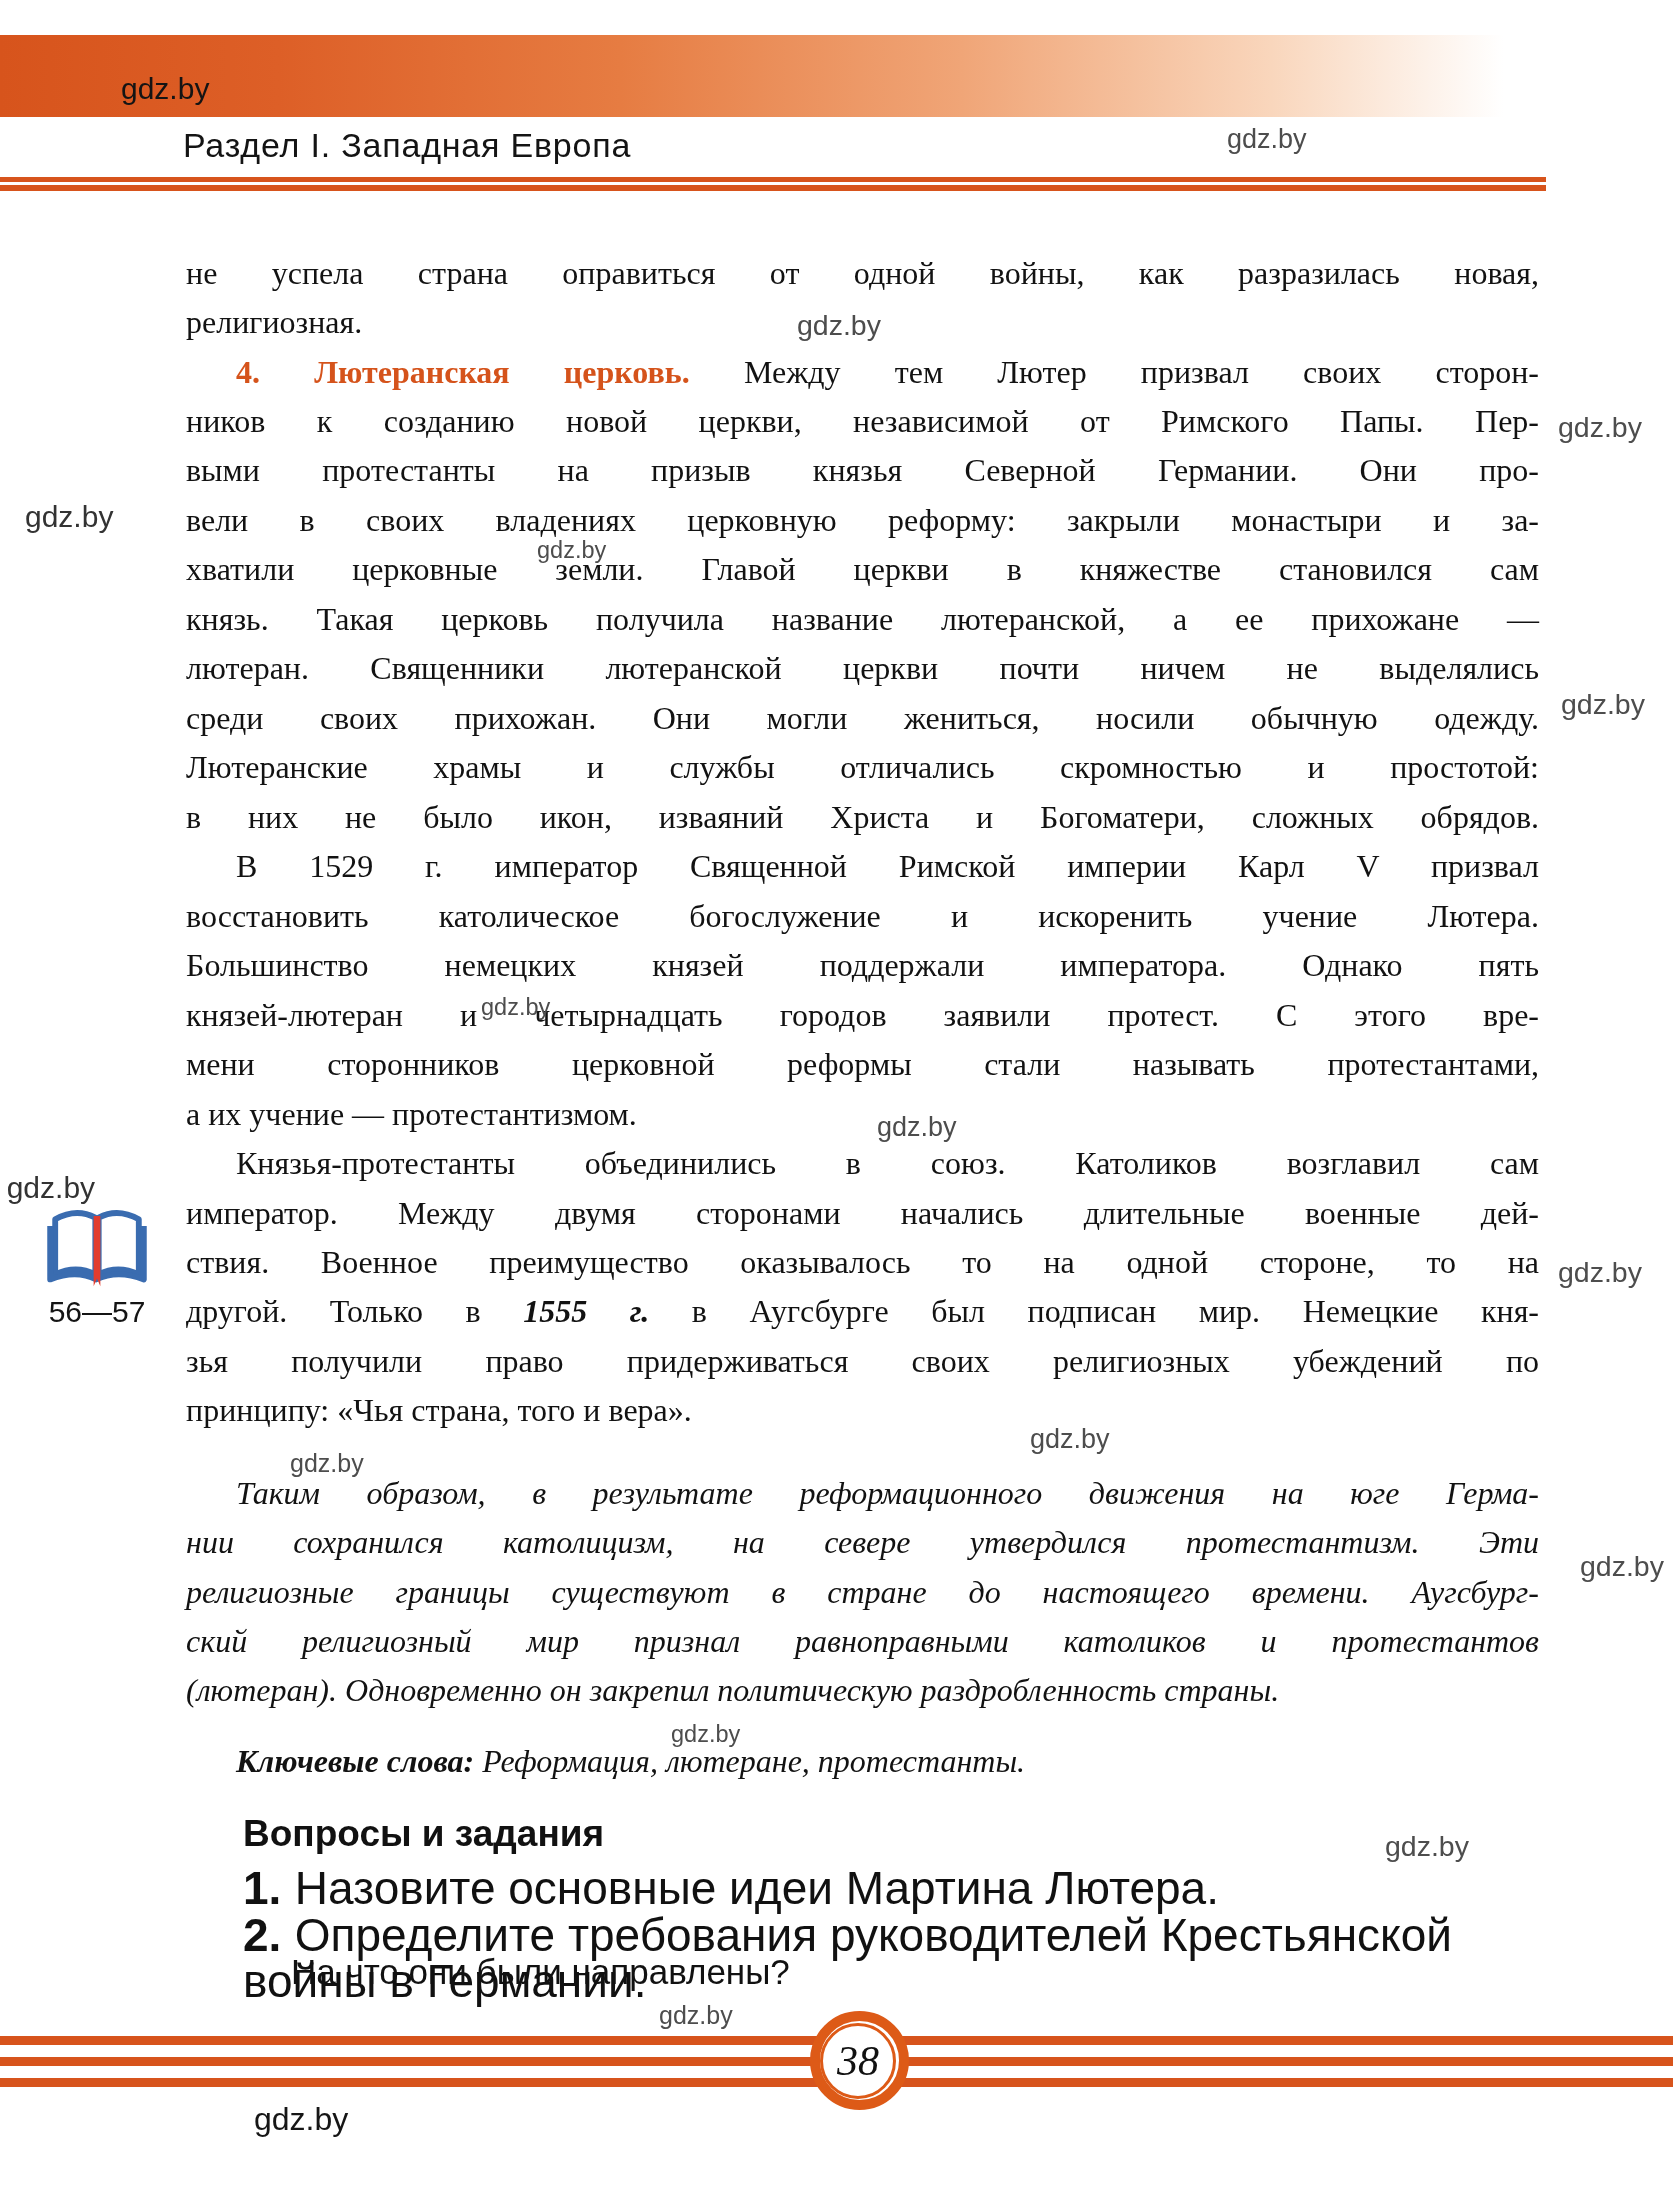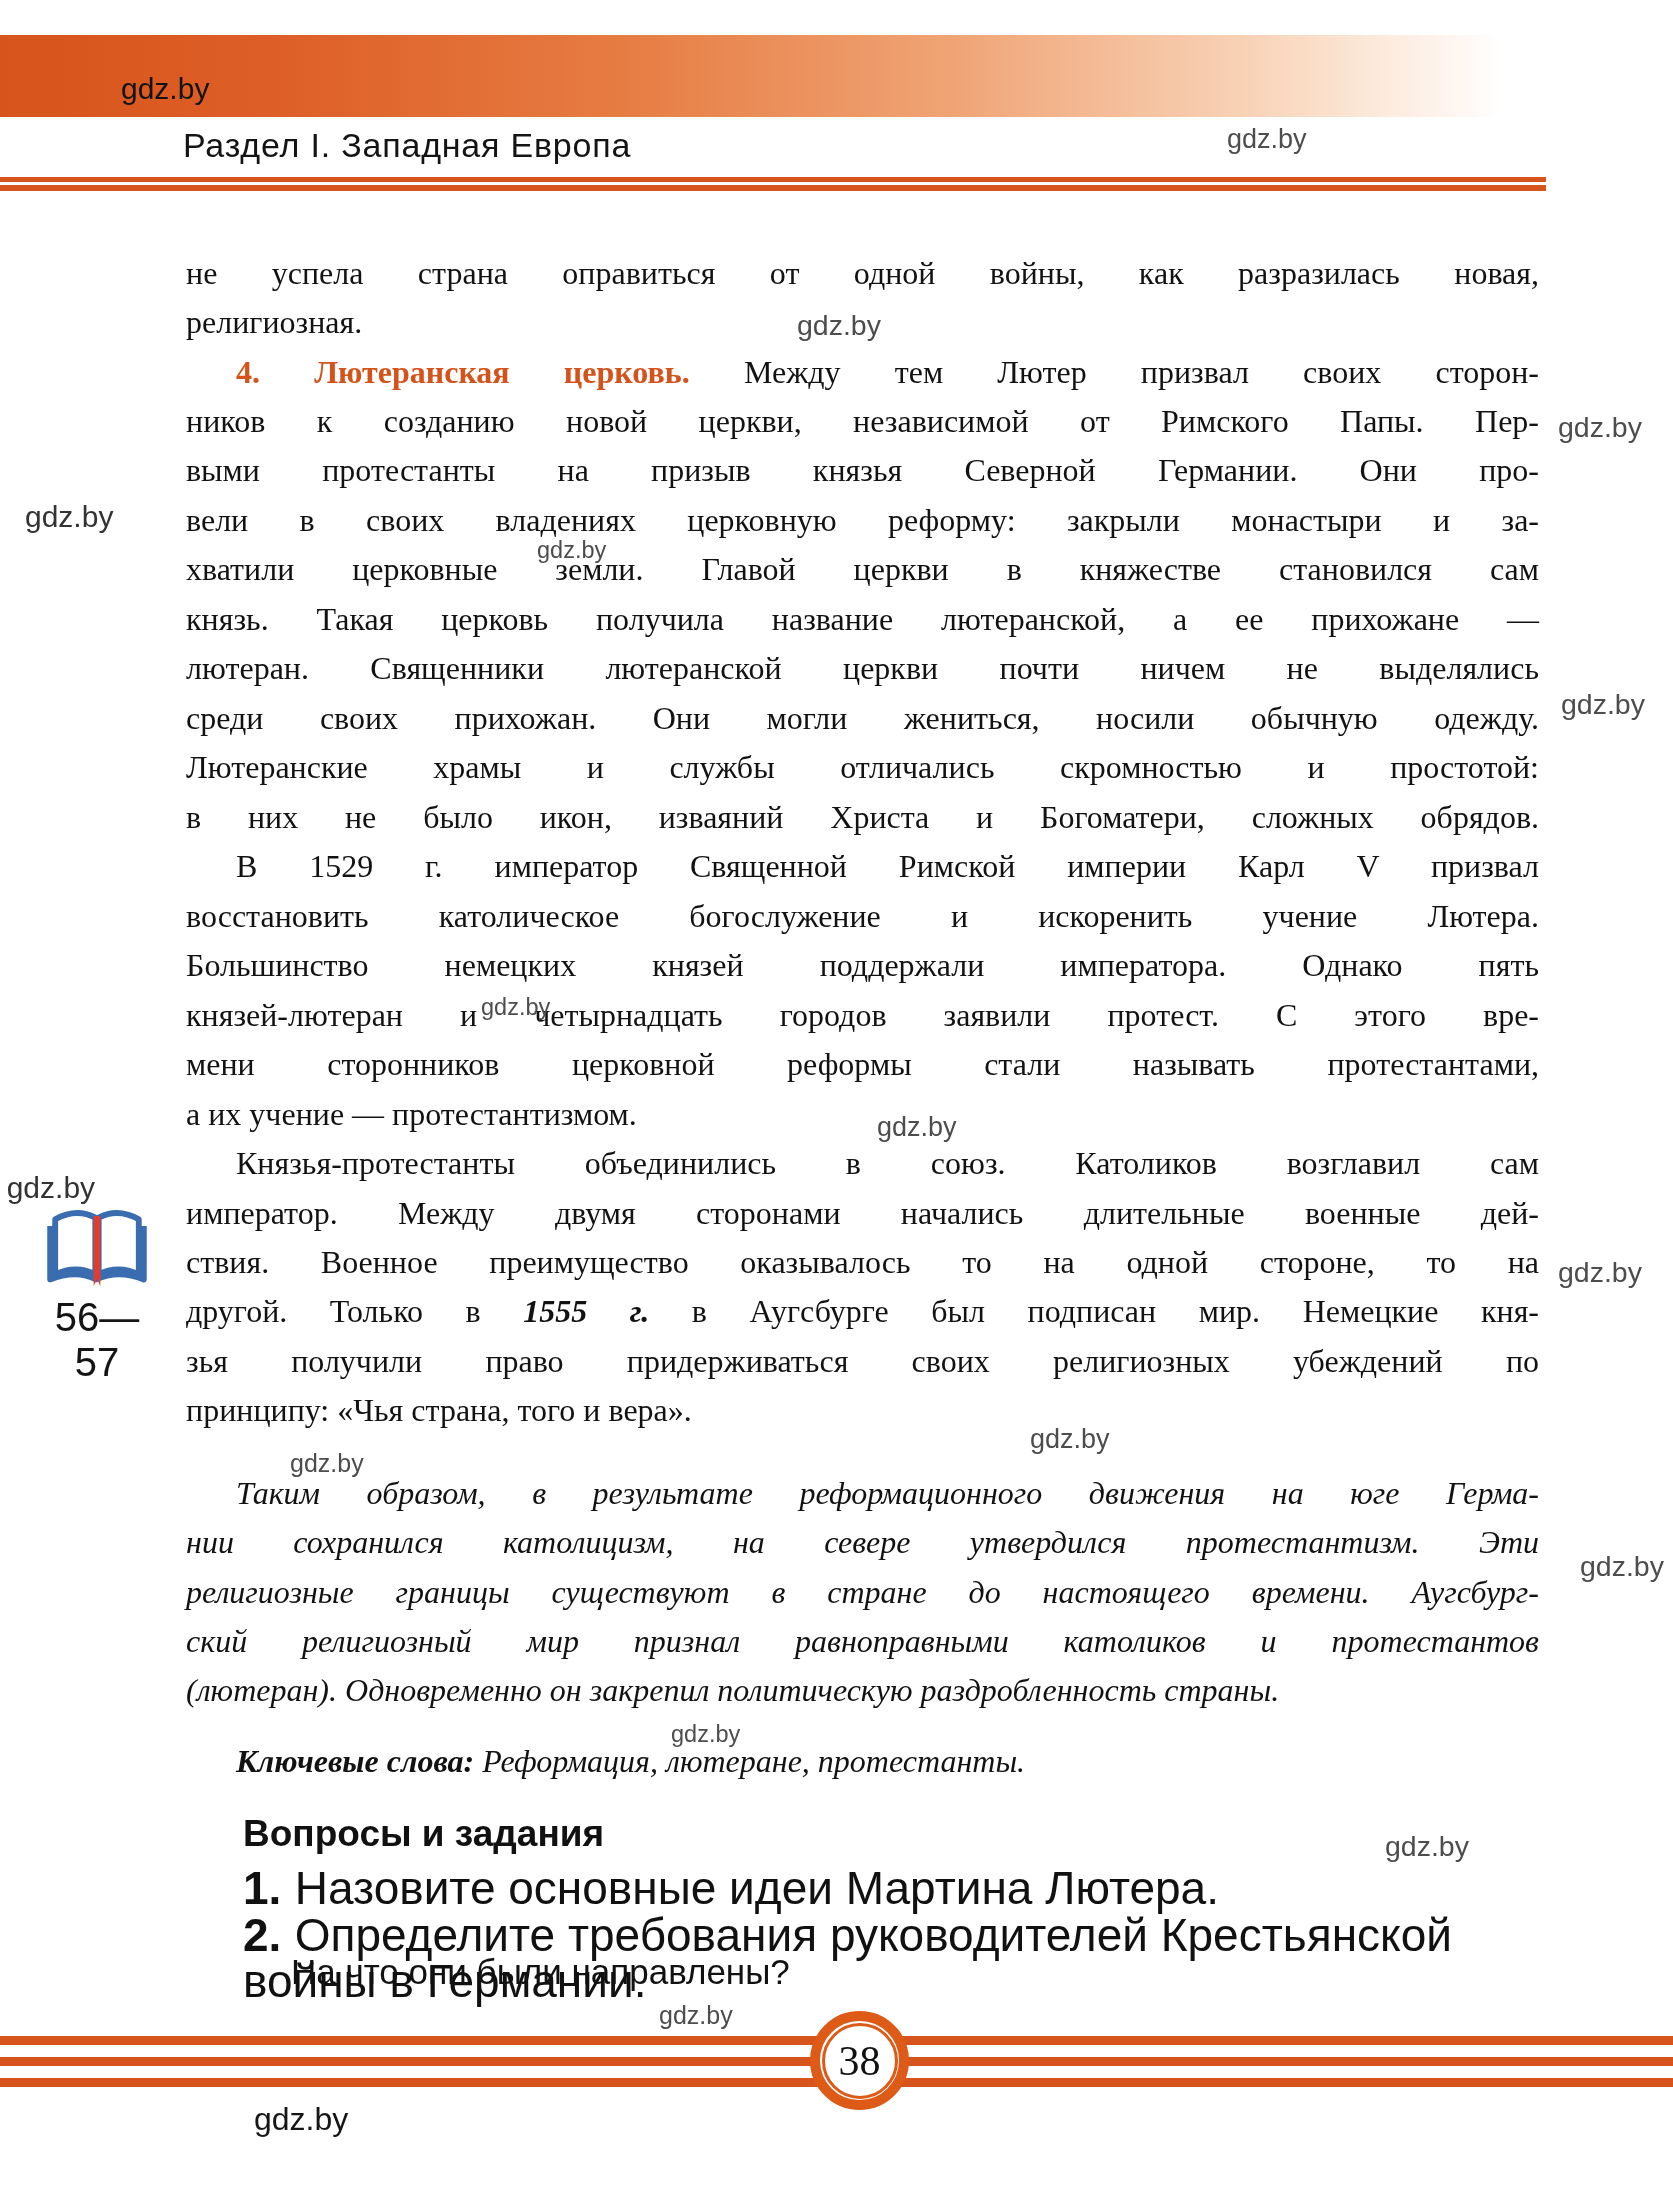--- a/index.html
+++ b/index.html
@@ -24,36 +24,36 @@
   .line{position:absolute;left:186px;width:1353px;font-size:32px;line-height:1;
         box-sizing:border-box;}
   .just{text-align:justify;text-align-last:justify;}
   .ind{padding-left:50px;}
   .topic{color:#d5531b;font-weight:bold;}
   .bi{font-weight:bold;font-style:italic;}
   .it{font-style:italic;}
   .kw{font-weight:bold;font-style:italic;}
 
   .margin-book{position:absolute;left:44px;top:1204px;width:106px;text-align:center;}
-  .margin-book .pages{margin-top:3.4px;font-family:"Liberation Sans",sans-serif;font-size:40px;color:#141414;}
+  .margin-book .pages{margin-top:3.4px;font-family:"Liberation Sans",sans-serif;font-size:30px;color:#141414;}
 
   .q-heading{position:absolute;left:243px;top:1813px;font-family:"Liberation Sans",sans-serif;
         font-weight:bold;font-size:37px;color:#111;}
   .question{position:absolute;left:243px;width:1313px;font-family:"Liberation Sans",sans-serif;
         font-size:46px;line-height:1;color:#111;}
   .q-num{font-weight:bold;padding-right:13.4px;}
   .q-cont{position:absolute;left:291px;width:1258px;font-family:"Liberation Sans",sans-serif;
         font-size:35px;line-height:1;color:#111;}
 
   .stripe{position:absolute;left:0;width:1674px;height:9.2px;background:#d7541c;}
   .stripe1{top:2036px;} .stripe2{top:2057px;} .stripe3{top:2078px;}
 
   .badge{position:absolute;left:810px;top:2011px;width:99px;height:99px;border-radius:50%;
         background:#ffffff;border:10px solid #dd5a17;box-sizing:border-box;
-        display:flex;align-items:center;justify-content:center;}
+        display:flex;align-items:center;font-style:italic;}
   .badge-inner{width:70px;height:70px;border:3.4px solid #dd5a17;border-radius:50%;
         display:flex;align-items:center;justify-content:center;
         font-family:"Liberation Serif",serif;font-size:42px;color:#111;}
 
   .footer-links{position:absolute;top:2162px;left:0;width:1674px;text-align:center;
         font-family:"Liberation Sans",sans-serif;font-size:27px;color:#2742d6;word-spacing:6.7px;}
 
   .wm{position:absolute;font-family:"Liberation Sans",sans-serif;color:#4d4d4d;white-space:nowrap;}
 </style>
 </head>

